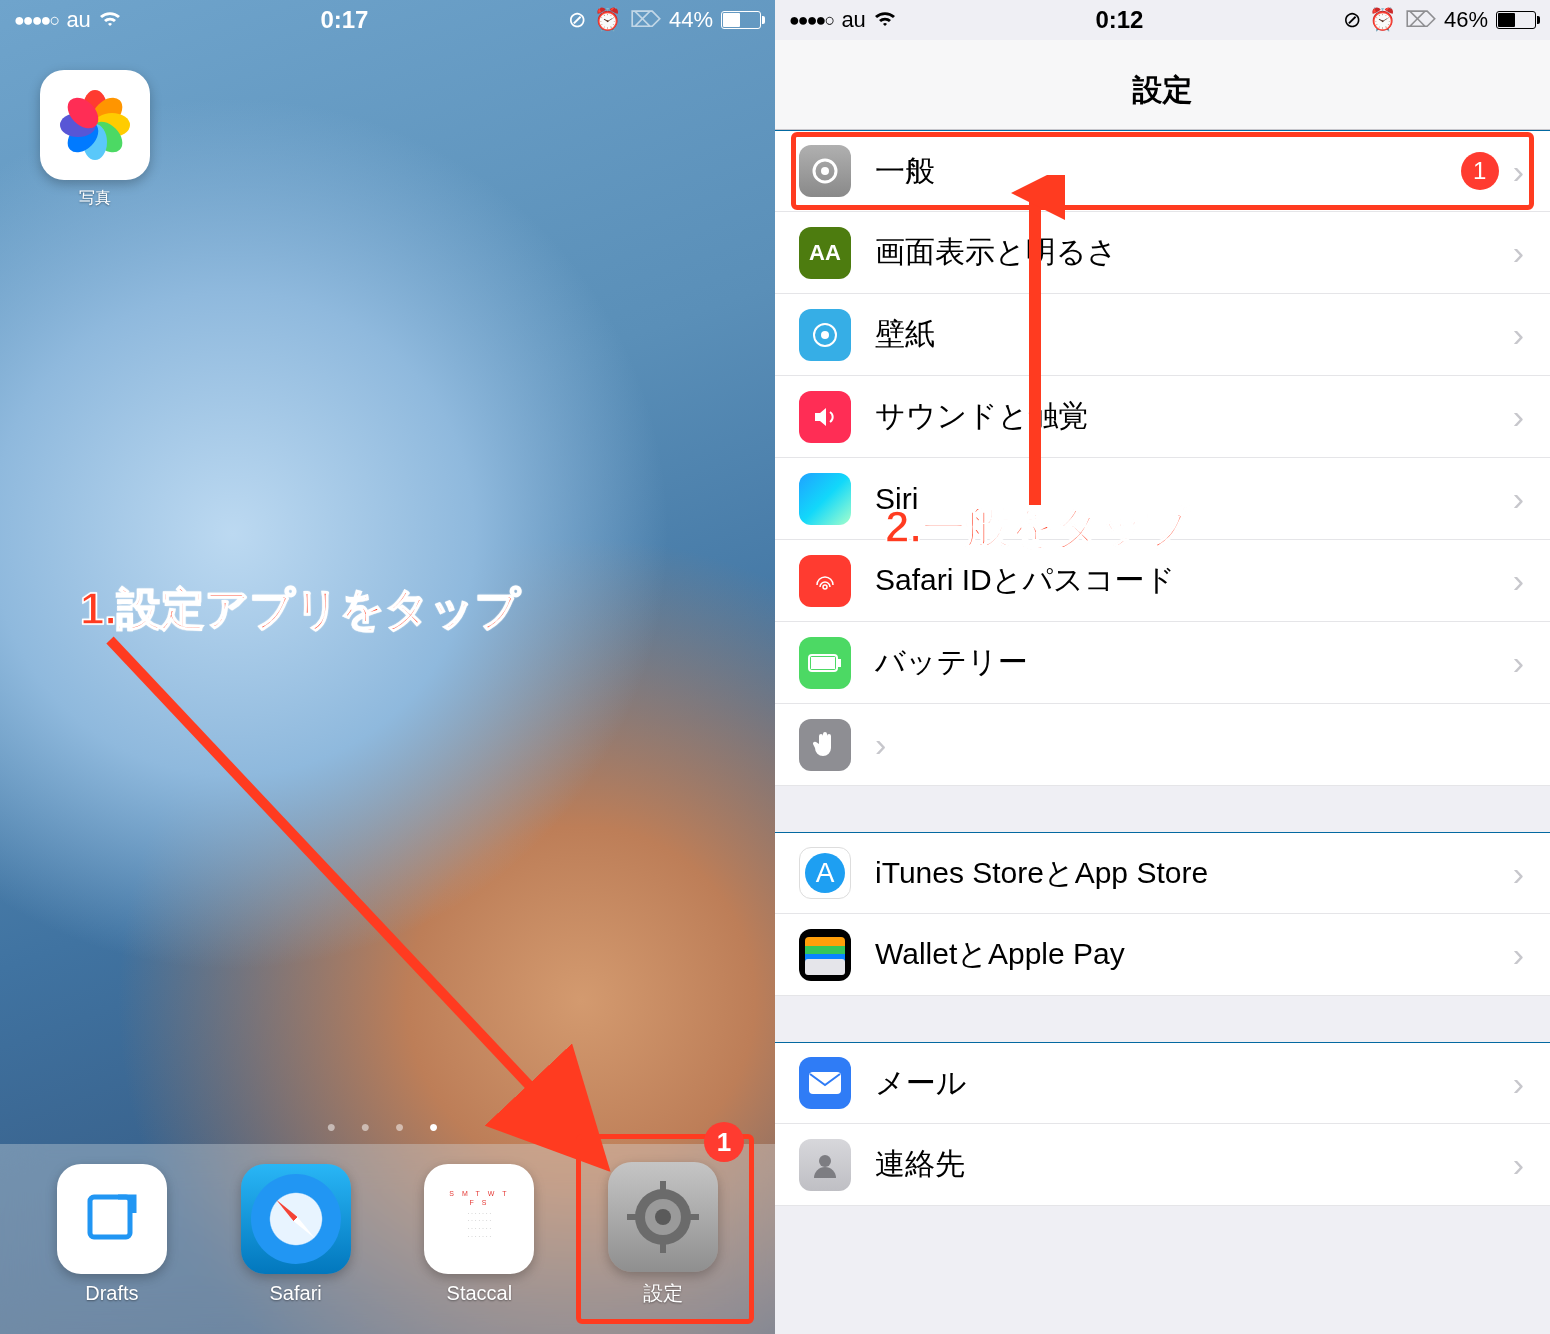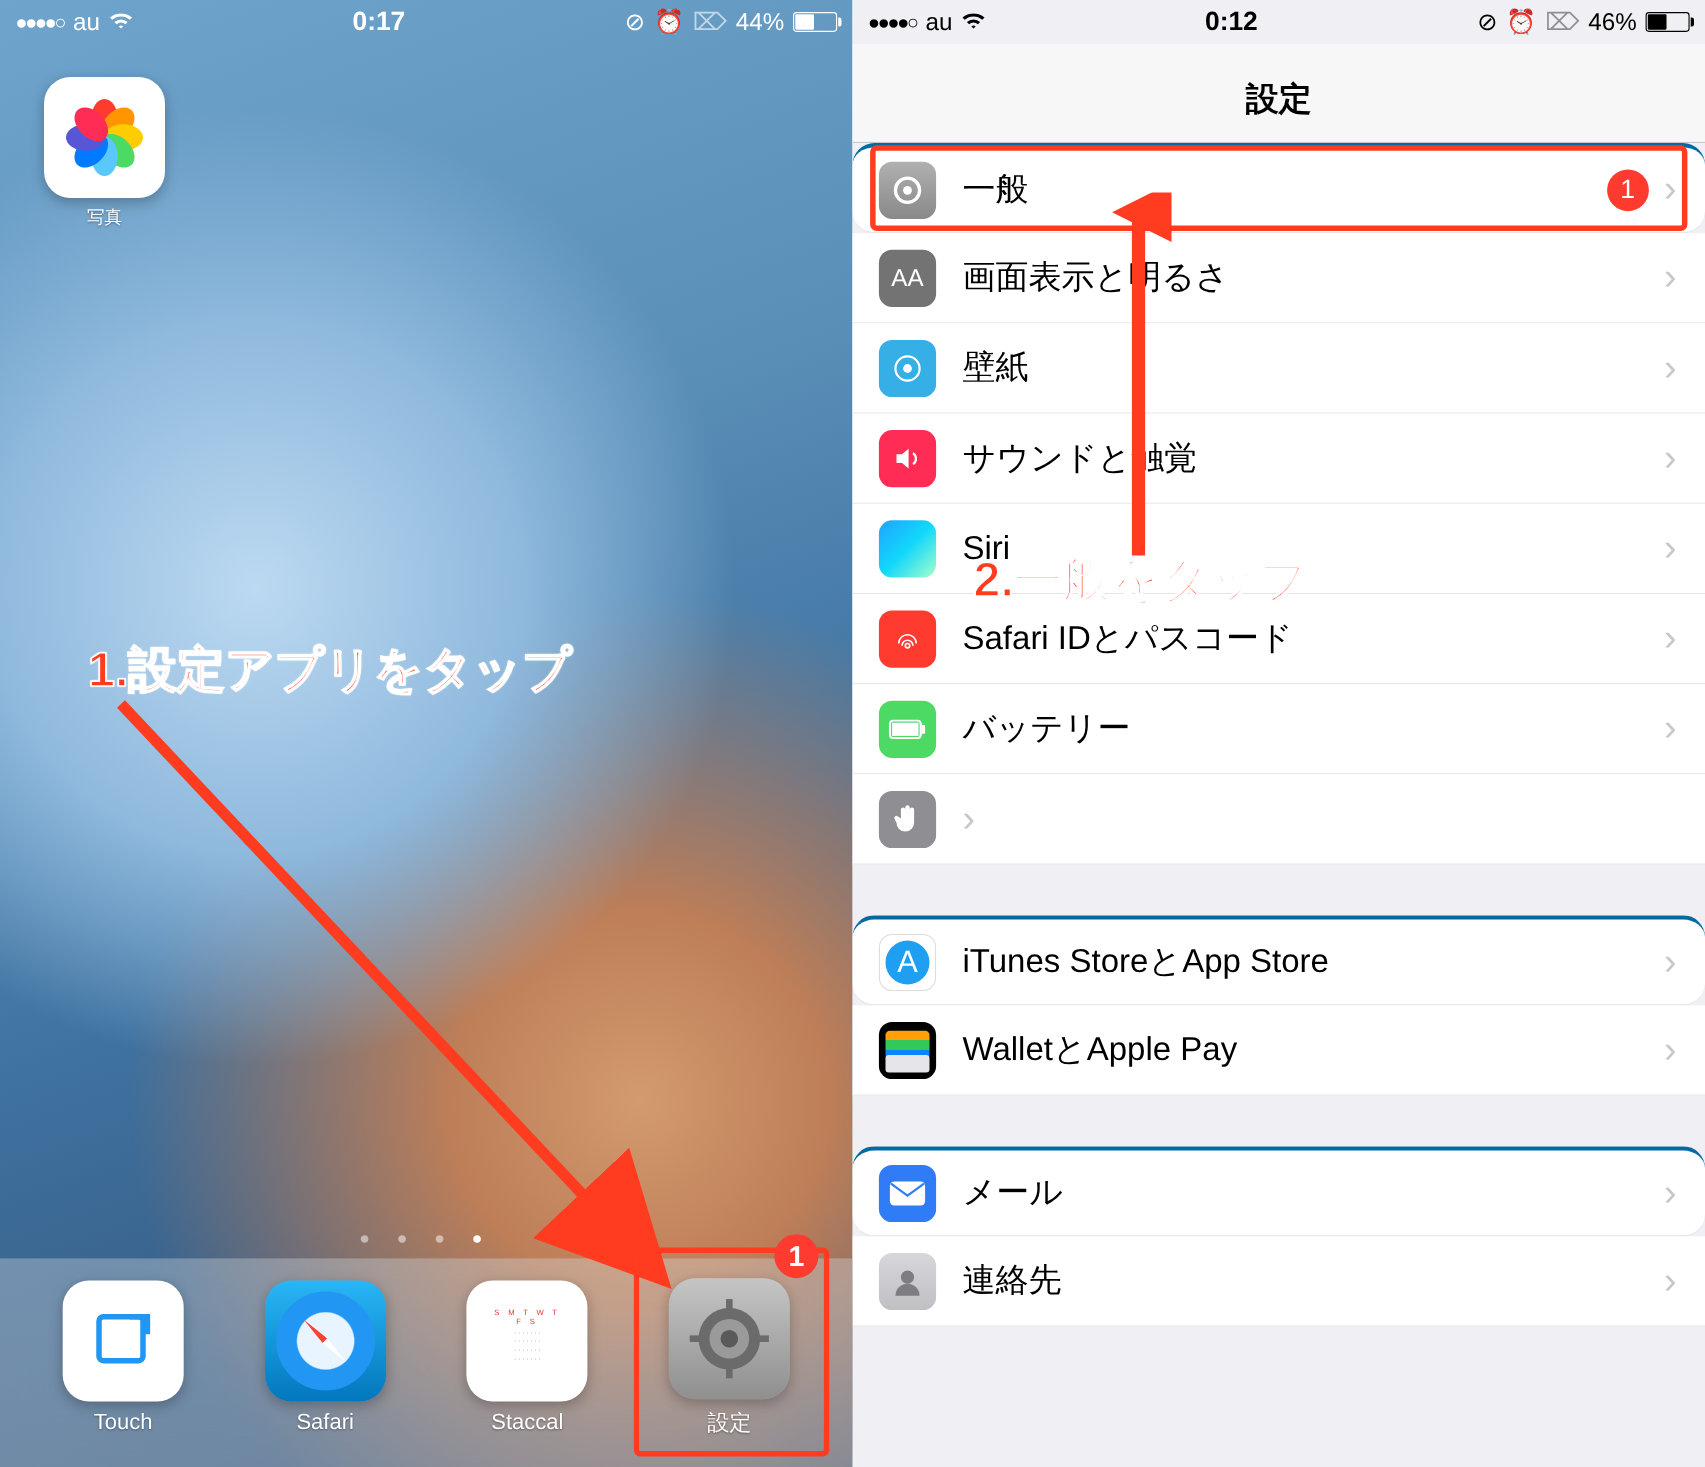--- a/index.html
+++ b/index.html
@@ -50,29 +50,29 @@
 .badge { position:absolute; width:40px; height:40px; border-radius:50%; background:#ff3b30; color:#fff; display:flex; align-items:center; justify-content:center; font-size:26px; font-weight:600; }
 .hl-box { position:absolute; border: 5px solid #ff3b20; border-radius: 6px; }
 
 
 .settings { background:#efeff4; }
 .nav-bar { height:90px; background: rgba(247,247,248,.96); border-bottom:1px solid #c8c7cc; display:flex; align-items:flex-end; justify-content:center; padding-bottom:18px; }
 .nav-title { font-size: 30px; font-weight:600; }
 .list-group { margin-top: 0; }
 .list-group + .list-group { margin-top: 46px; }
 .row { height: 82px; background:#fff; display:flex; align-items:center; padding: 0 26px 0 24px; border-bottom: 1px solid #e5e5e8; position:relative; }
-.row:first-child { border-top: 4px solid #0369a1; border-radius: 20px; }
+.row:first-child { border-top: 1px solid #0369a1; }
 .row-icon { width: 52px; height: 52px; border-radius: 12px; margin-right: 24px; display:flex; align-items:center; justify-content:center; flex-shrink:0;}
 .row-label { font-size: 30px; color:#000; flex:1; }
 .chev { color:#c7c7cc; font-size: 34px; font-weight:300; }
 .row-badge { min-width:38px; height:38px; padding:0 10px; border-radius:19px; background:#ff3b30; color:#fff; font-size:24px; display:flex; align-items:center; justify-content:center; margin-right:14px;}
 
 
 .ic-general { background: linear-gradient(#b0b0b0,#898989); }
-.ic-display { background:#737373; color:#fff; font-size:22px; font-weight:400;text-align:right;}
+.ic-display { background:#4d7c0f; color:#fff; font-size:22px; font-weight:700;text-align:right;}
 .ic-wall { background:#36aee6; }
 .ic-sound { background:#ff2d55; }
 .ic-siri { background: linear-gradient(135deg,#1fa2ff,#12d8fa,#a6ffcb); }
 .ic-touch { background:#ff3b30; }
 .ic-batt { background:#4cd964; }
 .ic-priv { background:#8e8e93; color:#fff;}
 .ic-itunes-wrap { background:#fff; border:1px solid #ddd;}
 .ic-mail { background:#2f7cf6; color:#fff; }
 .ic-contacts { background: linear-gradient(#d7d7db,#bfbfc4); }
 
@@ -125,21 +125,21 @@
   <div class="page-dots">● ● ● <span class="active">●</span></div>
 
   <div class="dock">
     <div class="app">
       <div class="app-icon" style="background:#fff">
         <svg width="60" height="60" viewBox="0 0 60 60">
             <rect x="8" y="8" width="40" height="40" rx="4" fill="none" stroke="#2196F3" stroke-width="5"></rect>
             <path d="M36 8h16v16" fill="none" stroke="#2196F3" stroke-width="5"></path>
           </svg>
       </div>
-      <div class="app-label">Touch</div>
+      <div class="app-label">Drafts</div>
     </div>
     <div class="app">
       <div class="app-icon" style="background:linear-gradient(#29b6f6,#0277bd)">
         <div class="safari-ring"></div>
       </div>
       <div class="app-label">Safari</div>
     </div>
     <div class="app">
       <div class="app-icon">
         <div class="cal-icon"><div class="hdr">S M T W T F S</div>· · · · · · ·<br>· · · · · · ·<br>· · · · · · ·<br>· · · · · · ·</div>

